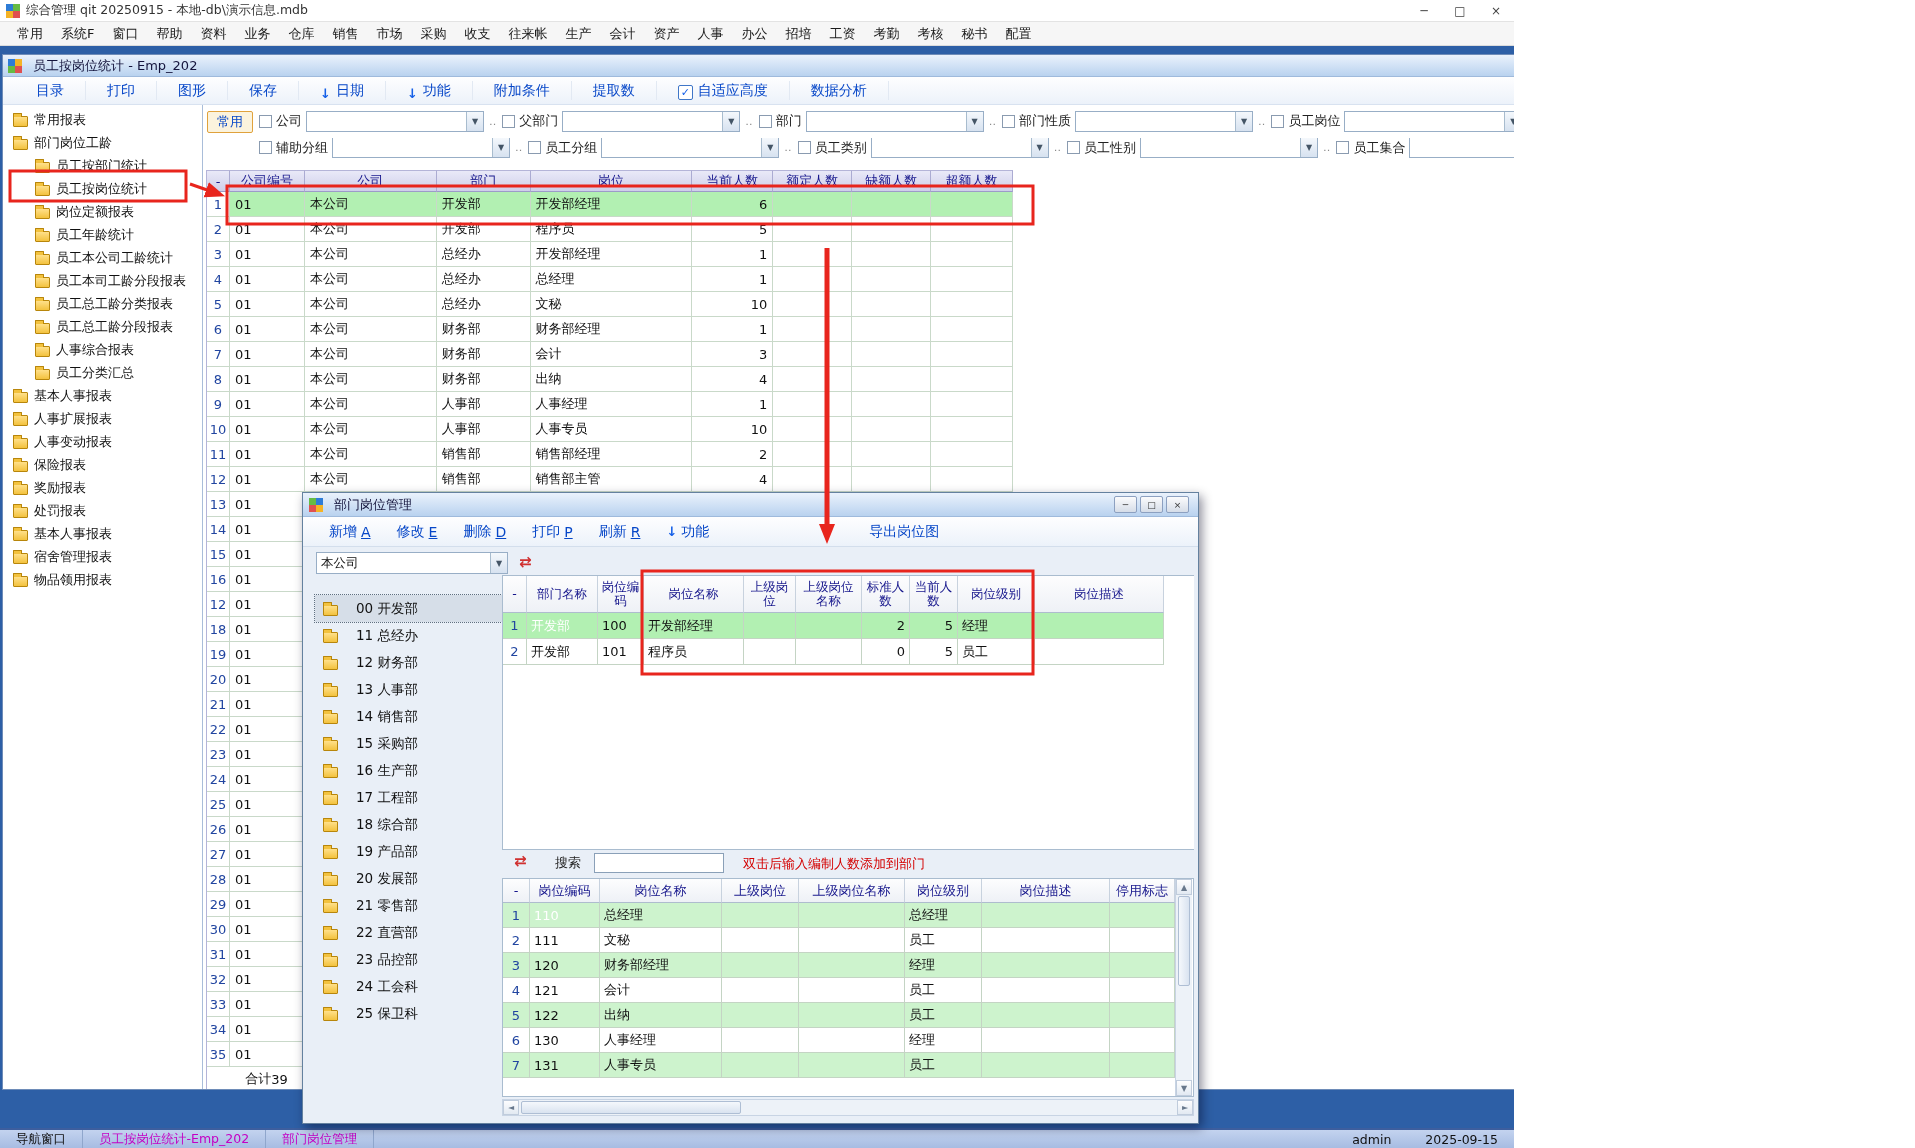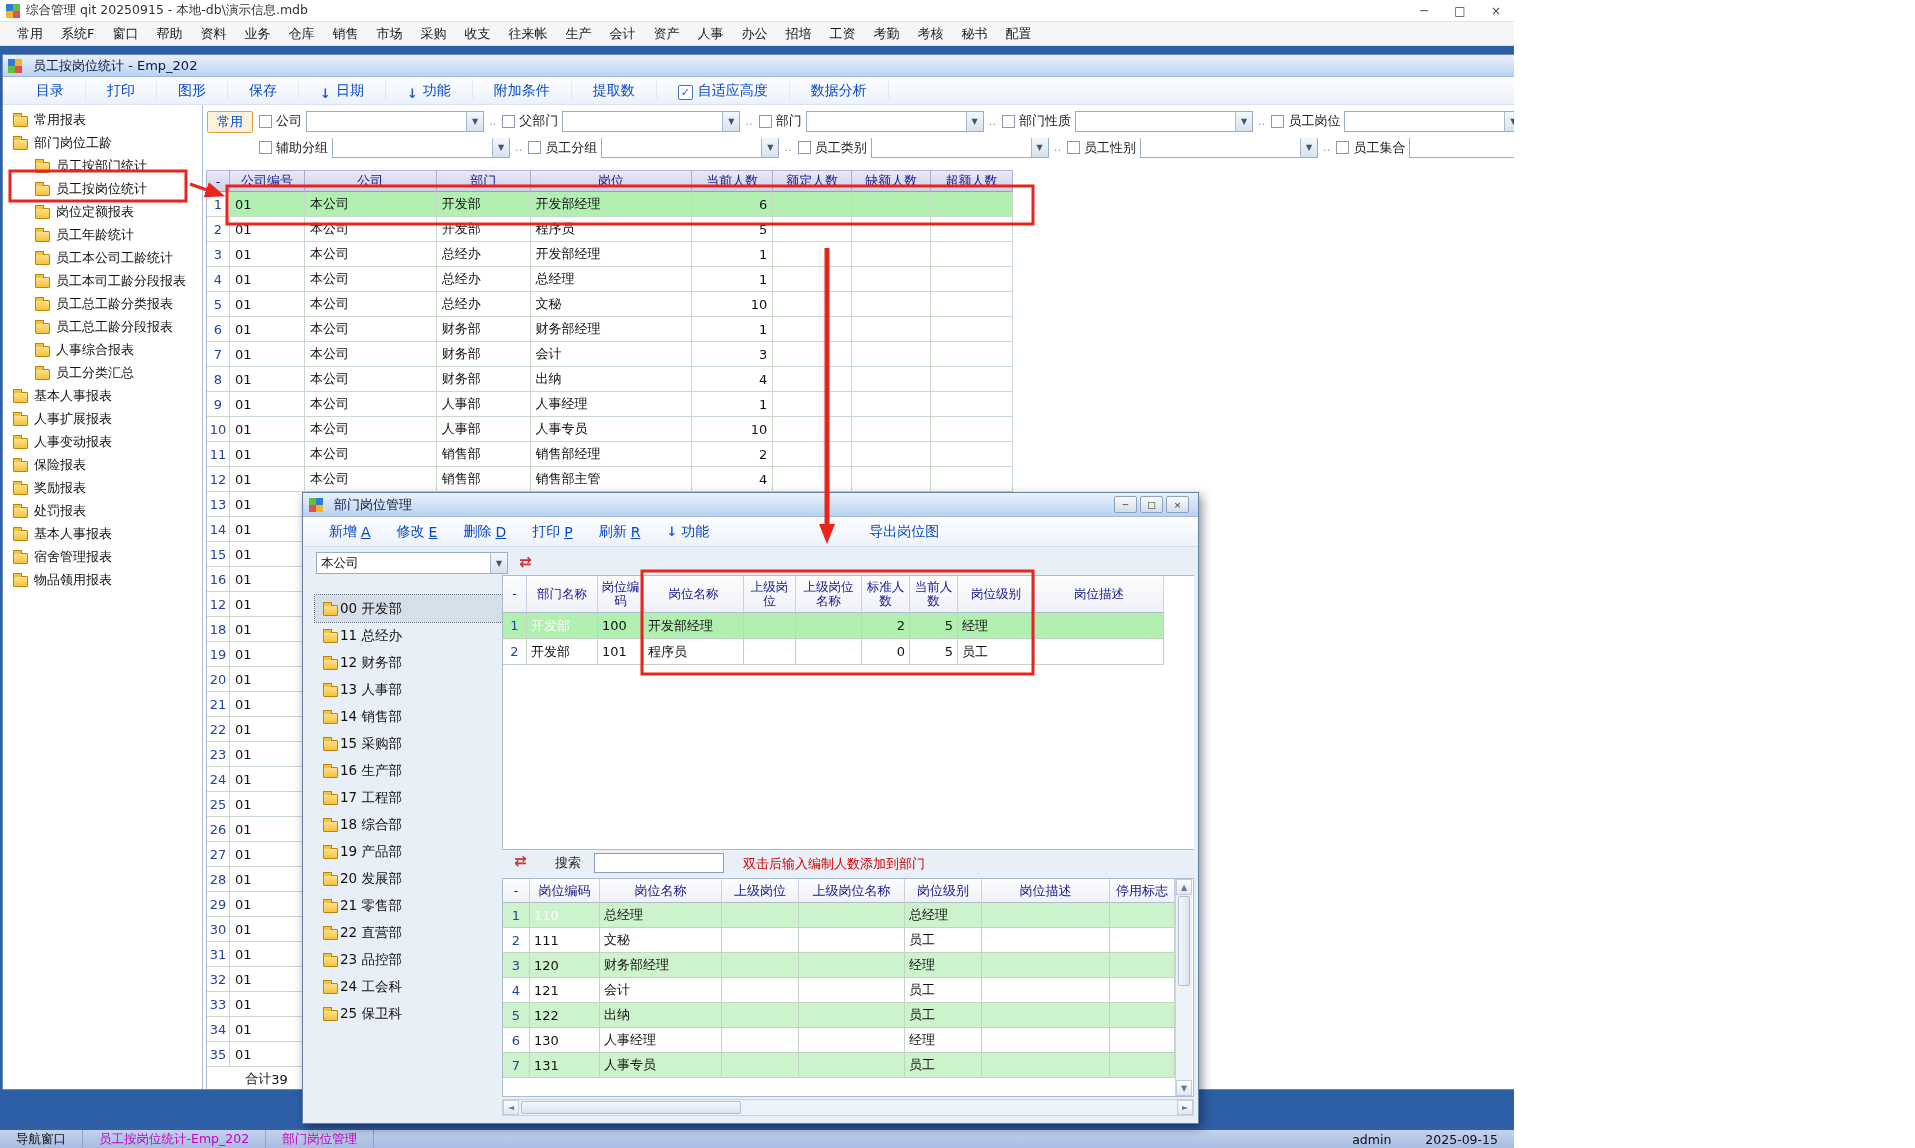--- a/index.html
+++ b/index.html
@@ -90,21 +90,21 @@
   .dtb-item .ukey{text-decoration:underline}
   .dtb-item.gap{margin-left:130px}
   .dlg-body{flex:1;position:relative;overflow:hidden}
 
   .dlg-combo{position:absolute;left:13px;top:5px;width:192px;height:22px;border:1px solid #98AEC6;background:#fff;display:flex;align-items:center}
   .transfer-icon{position:absolute;font-size:15px;font-weight:bold;color:#D03030;line-height:1}
   .t1{left:216px;top:8px}
   .t2{left:211px;top:307px}
 
   .dlg-tree{position:absolute;left:12px;top:48px;width:187px}
-  .dtree-item{height:27px;display:flex;align-items:center;gap:2px;padding-left:8px;font-size:13.5px;white-space:nowrap}
+  .dtree-item{height:27px;display:flex;align-items:center;gap:18px;padding-left:8px;font-size:13.5px;white-space:nowrap}
   .dtree-item.selected{background:#D6DEE8;outline:1px dotted #607080}
 
   .upper-grid{position:absolute;left:199px;top:28px;width:692px;height:275px;background:#fff;border:1px solid #A9BCCF;border-right:none;overflow:hidden}
   .ut-row{display:flex}
   .ut-cell{border-right:1px solid #C4D4C4;border-bottom:1px solid #C4D4C4;display:flex;align-items:center;padding:0 4px;font-size:13px;background:#fff;overflow:hidden;white-space:nowrap;height:26px}
   .ut-header .ut-cell{height:37px;background:linear-gradient(#FDFDFE,#EEF1F6);border-right:1px solid #C8D2DE;border-bottom:1px solid #AEBCCE;color:#16168C;justify-content:center;text-align:center;white-space:normal;line-height:1.15;font-size:12.5px;padding:0 2px}
   .u0{width:24px}.u1{width:71px}.u2{width:46px}.u3{width:100px}.u4{width:52px}.u5{width:66px}.u6{width:48px}.u7{width:48px}.u8{width:77px}.u9{width:129px}
   .ut-cell.num{justify-content:center;padding:0;color:#2145A0}
   .ut-cell.r{justify-content:flex-end}
   .ut-row.green .ut-cell{background:#B2F0B2}

